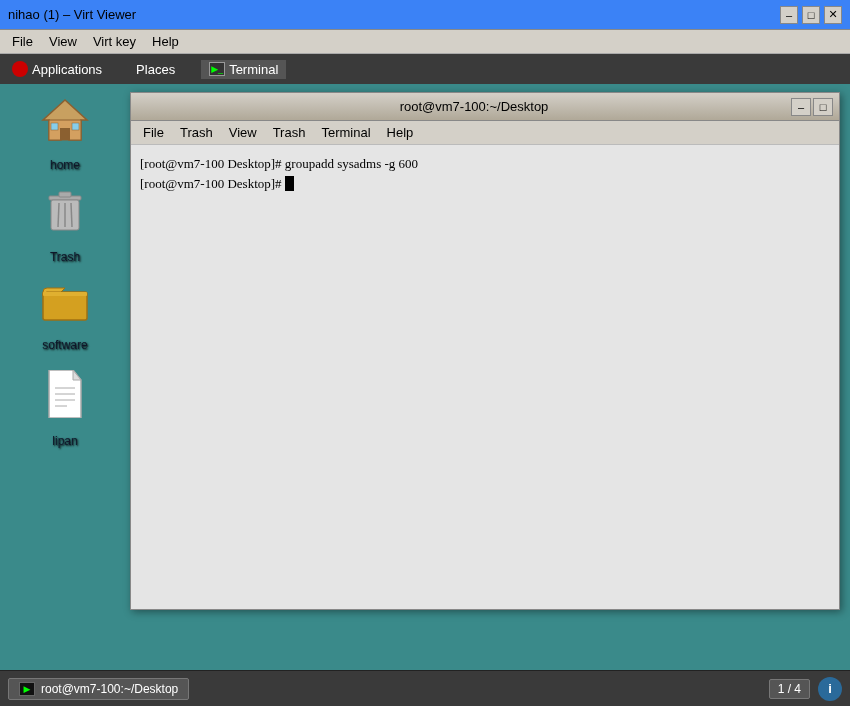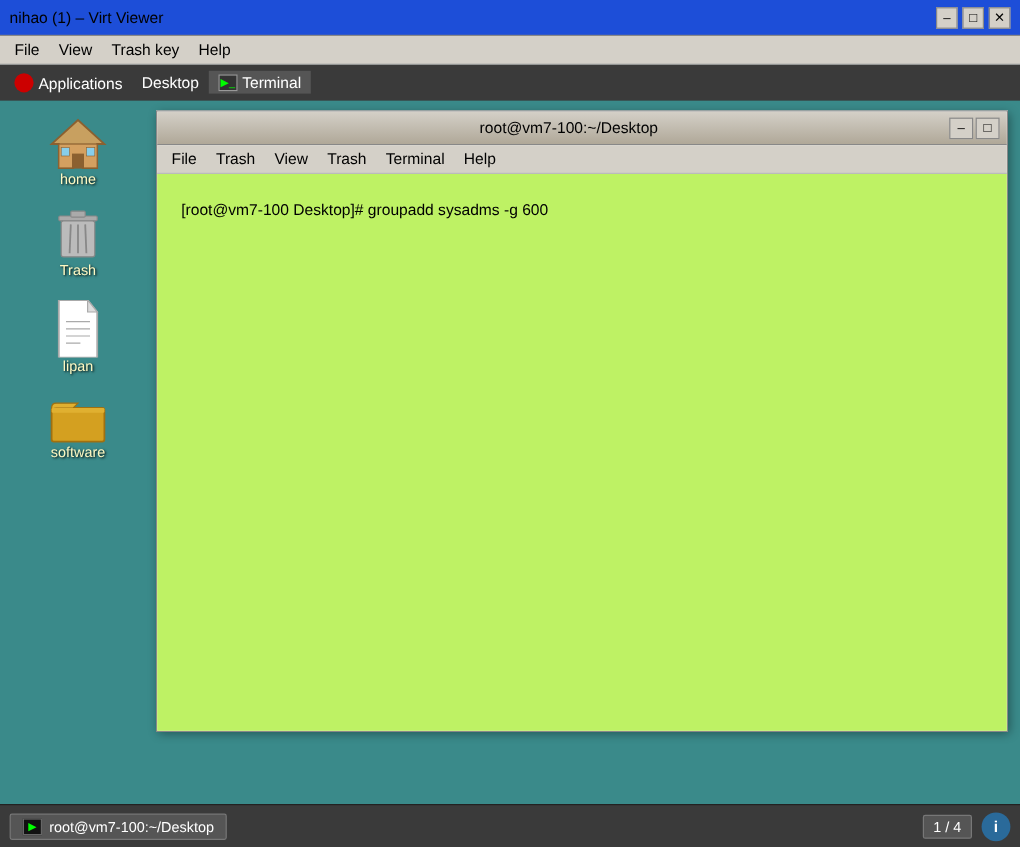--- a/index.html
+++ b/index.html
@@ -9,21 +9,21 @@
     .virt-viewer-window {
       width: 850px;
       height: 706px;
       display: flex;
       flex-direction: column;
       background: #3a8a8a;
     }
 
     
     .title-bar {
-      background: #1d4ed8;
+      background: #3b82f6;
       height: 30px;
       display: flex;
       align-items: center;
       justify-content: space-between;
       padding: 0 8px;
       border-bottom: 1px solid #888;
       flex-shrink: 0;
     }
     .title-bar-title {
       font-size: 13px;
@@ -68,22 +68,22 @@
       height: 30px;
       display: flex;
       align-items: center;
       padding: 0 4px;
       flex-shrink: 0;
       color: #fff;
       font-size: 13px;
     }
     .gnome-panel-left {
       display: flex;
-      align-items: flex-start;
-      gap: 0;
+      align-items: center;
+      gap: 18px;
     }
     .gnome-panel-applications {
       display: flex;
       align-items: center;
       gap: 4px;
       padding: 2px 8px;
       cursor: pointer;
     }
     .gnome-panel-places {
       padding: 2px 8px;
@@ -131,23 +131,23 @@
       display: flex;
       flex-direction: column;
       align-items: center;
       cursor: pointer;
       padding: 4px;
       border-radius: 4px;
       width: 90px;
     }
     .desktop-icon-label {
       font-size: 12px;
-      color: #fef9c3;
+      color: #0f172a;
       text-shadow: 1px 1px 2px #000;
-      margin-top: 0;
+      margin-top: 16px;
       text-align: center;
     }
 
     
     .folder-icon {
       width: 48px;
       height: 40px;
       position: relative;
     }
     .folder-icon svg {
@@ -242,23 +242,23 @@
     }
     .terminal-menu-item {
       font-size: 13px;
       padding: 2px 8px;
       cursor: pointer;
       color: #000;
     }
 
     .terminal-content {
       flex: 1;
-      background: #bef264;
-      padding: 20px;
-      font-family: Liberation Sans, sans-serif;
+      background: #e5e5e5;
+      padding: 9px;
+      font-family: Liberation Serif, serif;
       font-size: 13px;
       color: #000;
       overflow: auto;
     }
     .terminal-line {
       white-space: pre;
       line-height: 1.5;
     }
     .cursor-block {
       display: inline-block;
@@ -348,32 +348,32 @@
     <div class="title-bar-buttons">
       <div class="title-bar-btn">–</div>
       <div class="title-bar-btn">□</div>
       <div class="title-bar-btn">✕</div>
     </div>
   </div>
 
   <div class="virt-menu-bar">
     <span class="virt-menu-item">File</span>
     <span class="virt-menu-item">View</span>
-    <span class="virt-menu-item">Trash key</span>
+    <span class="virt-menu-item">Virt key</span>
     <span class="virt-menu-item">Help</span>
   </div>
 
   <div class="gnome-panel">
     <div class="gnome-panel-left">
       <div class="gnome-panel-applications">
         <span class="redhat-icon"></span>
         <span>Applications</span>
       </div>
       <div class="gnome-panel-places">
-        <span>Desktop</span>
+        <span>Places</span>
       </div>
       <div class="gnome-panel-terminal">
         <span class="terminal-small-icon">▶_</span>
         <span>Terminal</span>
       </div>
     </div>
   </div>
 
   <div class="desktop-area">
 
@@ -403,47 +403,47 @@
             <rect x="14" y="2" width="12" height="5" rx="1" fill="#aaa" stroke="#888" stroke-width="1"></rect>
 
             <rect x="6" y="10" width="28" height="30" rx="2" fill="#bbb" stroke="#888" stroke-width="1"></rect>
 
             <line x1="14" y1="13" x2="13" y2="37" stroke="#888" stroke-width="1.5"></line>
             <line x1="20" y1="13" x2="20" y2="37" stroke="#888" stroke-width="1.5"></line>
             <line x1="26" y1="13" x2="27" y2="37" stroke="#888" stroke-width="1.5"></line>
           </svg>
         </div>
         <span class="desktop-icon-label">Trash</span>
+      </div>
+
+      <div class="desktop-icon">
+        <div class="folder-icon">
+          <svg viewBox="0 0 48 40" xmlns="http://www.w3.org/2000/svg">
+            <rect x="2" y="10" width="44" height="28" rx="2" fill="#d4a020" stroke="#a07010" stroke-width="1.5"></rect>
+            <path d="M2,10 L2,14 Q2,10 6,10 L20,10 L24,6 L6,6 Q2,6 2,10Z" fill="#e0b030" stroke="#a07010" stroke-width="1"></path>
+            <rect x="2" y="10" width="44" height="4" fill="#e0b030" rx="1"></rect>
+          </svg>
+        </div>
+        <span class="desktop-icon-label">software</span>
       </div>
 
       <div class="desktop-icon">
         <div class="doc-icon">
           <svg viewBox="0 0 40 48" xmlns="http://www.w3.org/2000/svg">
             <polygon points="4,0 28,0 36,10 36,48 4,48" fill="#fff" stroke="#aaa" stroke-width="1.5"></polygon>
             <polygon points="28,0 28,10 36,10" fill="#ddd" stroke="#aaa" stroke-width="1"></polygon>
             <line x1="10" y1="18" x2="30" y2="18" stroke="#aaa" stroke-width="1"></line>
             <line x1="10" y1="24" x2="30" y2="24" stroke="#aaa" stroke-width="1"></line>
             <line x1="10" y1="30" x2="30" y2="30" stroke="#aaa" stroke-width="1"></line>
             <line x1="10" y1="36" x2="22" y2="36" stroke="#aaa" stroke-width="1"></line>
           </svg>
         </div>
         <span class="desktop-icon-label">lipan</span>
       </div>
 
-      <div class="desktop-icon">
-        <div class="folder-icon">
-          <svg viewBox="0 0 48 40" xmlns="http://www.w3.org/2000/svg">
-            <rect x="2" y="10" width="44" height="28" rx="2" fill="#d4a020" stroke="#a07010" stroke-width="1.5"></rect>
-            <path d="M2,10 L2,14 Q2,10 6,10 L20,10 L24,6 L6,6 Q2,6 2,10Z" fill="#e0b030" stroke="#a07010" stroke-width="1"></path>
-            <rect x="2" y="10" width="44" height="4" fill="#e0b030" rx="1"></rect>
-          </svg>
-        </div>
-        <span class="desktop-icon-label">software</span>
-      </div>
-
     </div>
 
     <div class="terminal-window">
 
       <div class="terminal-title-bar">
         <div class="terminal-title-btns">
 
           <span style="width:20px;"></span>
         </div>
         <span class="terminal-title-text">root@vm7-100:~/Desktop</span>
@@ -457,20 +457,21 @@
         <span class="terminal-menu-item">File</span>
         <span class="terminal-menu-item">Trash</span>
         <span class="terminal-menu-item">View</span>
         <span class="terminal-menu-item">Trash</span>
         <span class="terminal-menu-item">Terminal</span>
         <span class="terminal-menu-item">Help</span>
       </div>
 
       <div class="terminal-content">
         <div class="terminal-line">[root@vm7-100 Desktop]# groupadd sysadms -g 600</div>
+        <div class="terminal-line">[root@vm7-100 Desktop]# <span class="cursor-block"></span></div>
       </div>
 
     </div>
 
   </div>
 
   <div class="bottom-taskbar">
     <div class="taskbar-item">
       <span class="terminal-small-icon" style="font-size:9px;color:#0f0;background:#111;border:1px solid #666;width:16px;height:14px;display:flex;align-items:center;justify-content:center;">▶</span>
       <span>root@vm7-100:~/Desktop</span>

